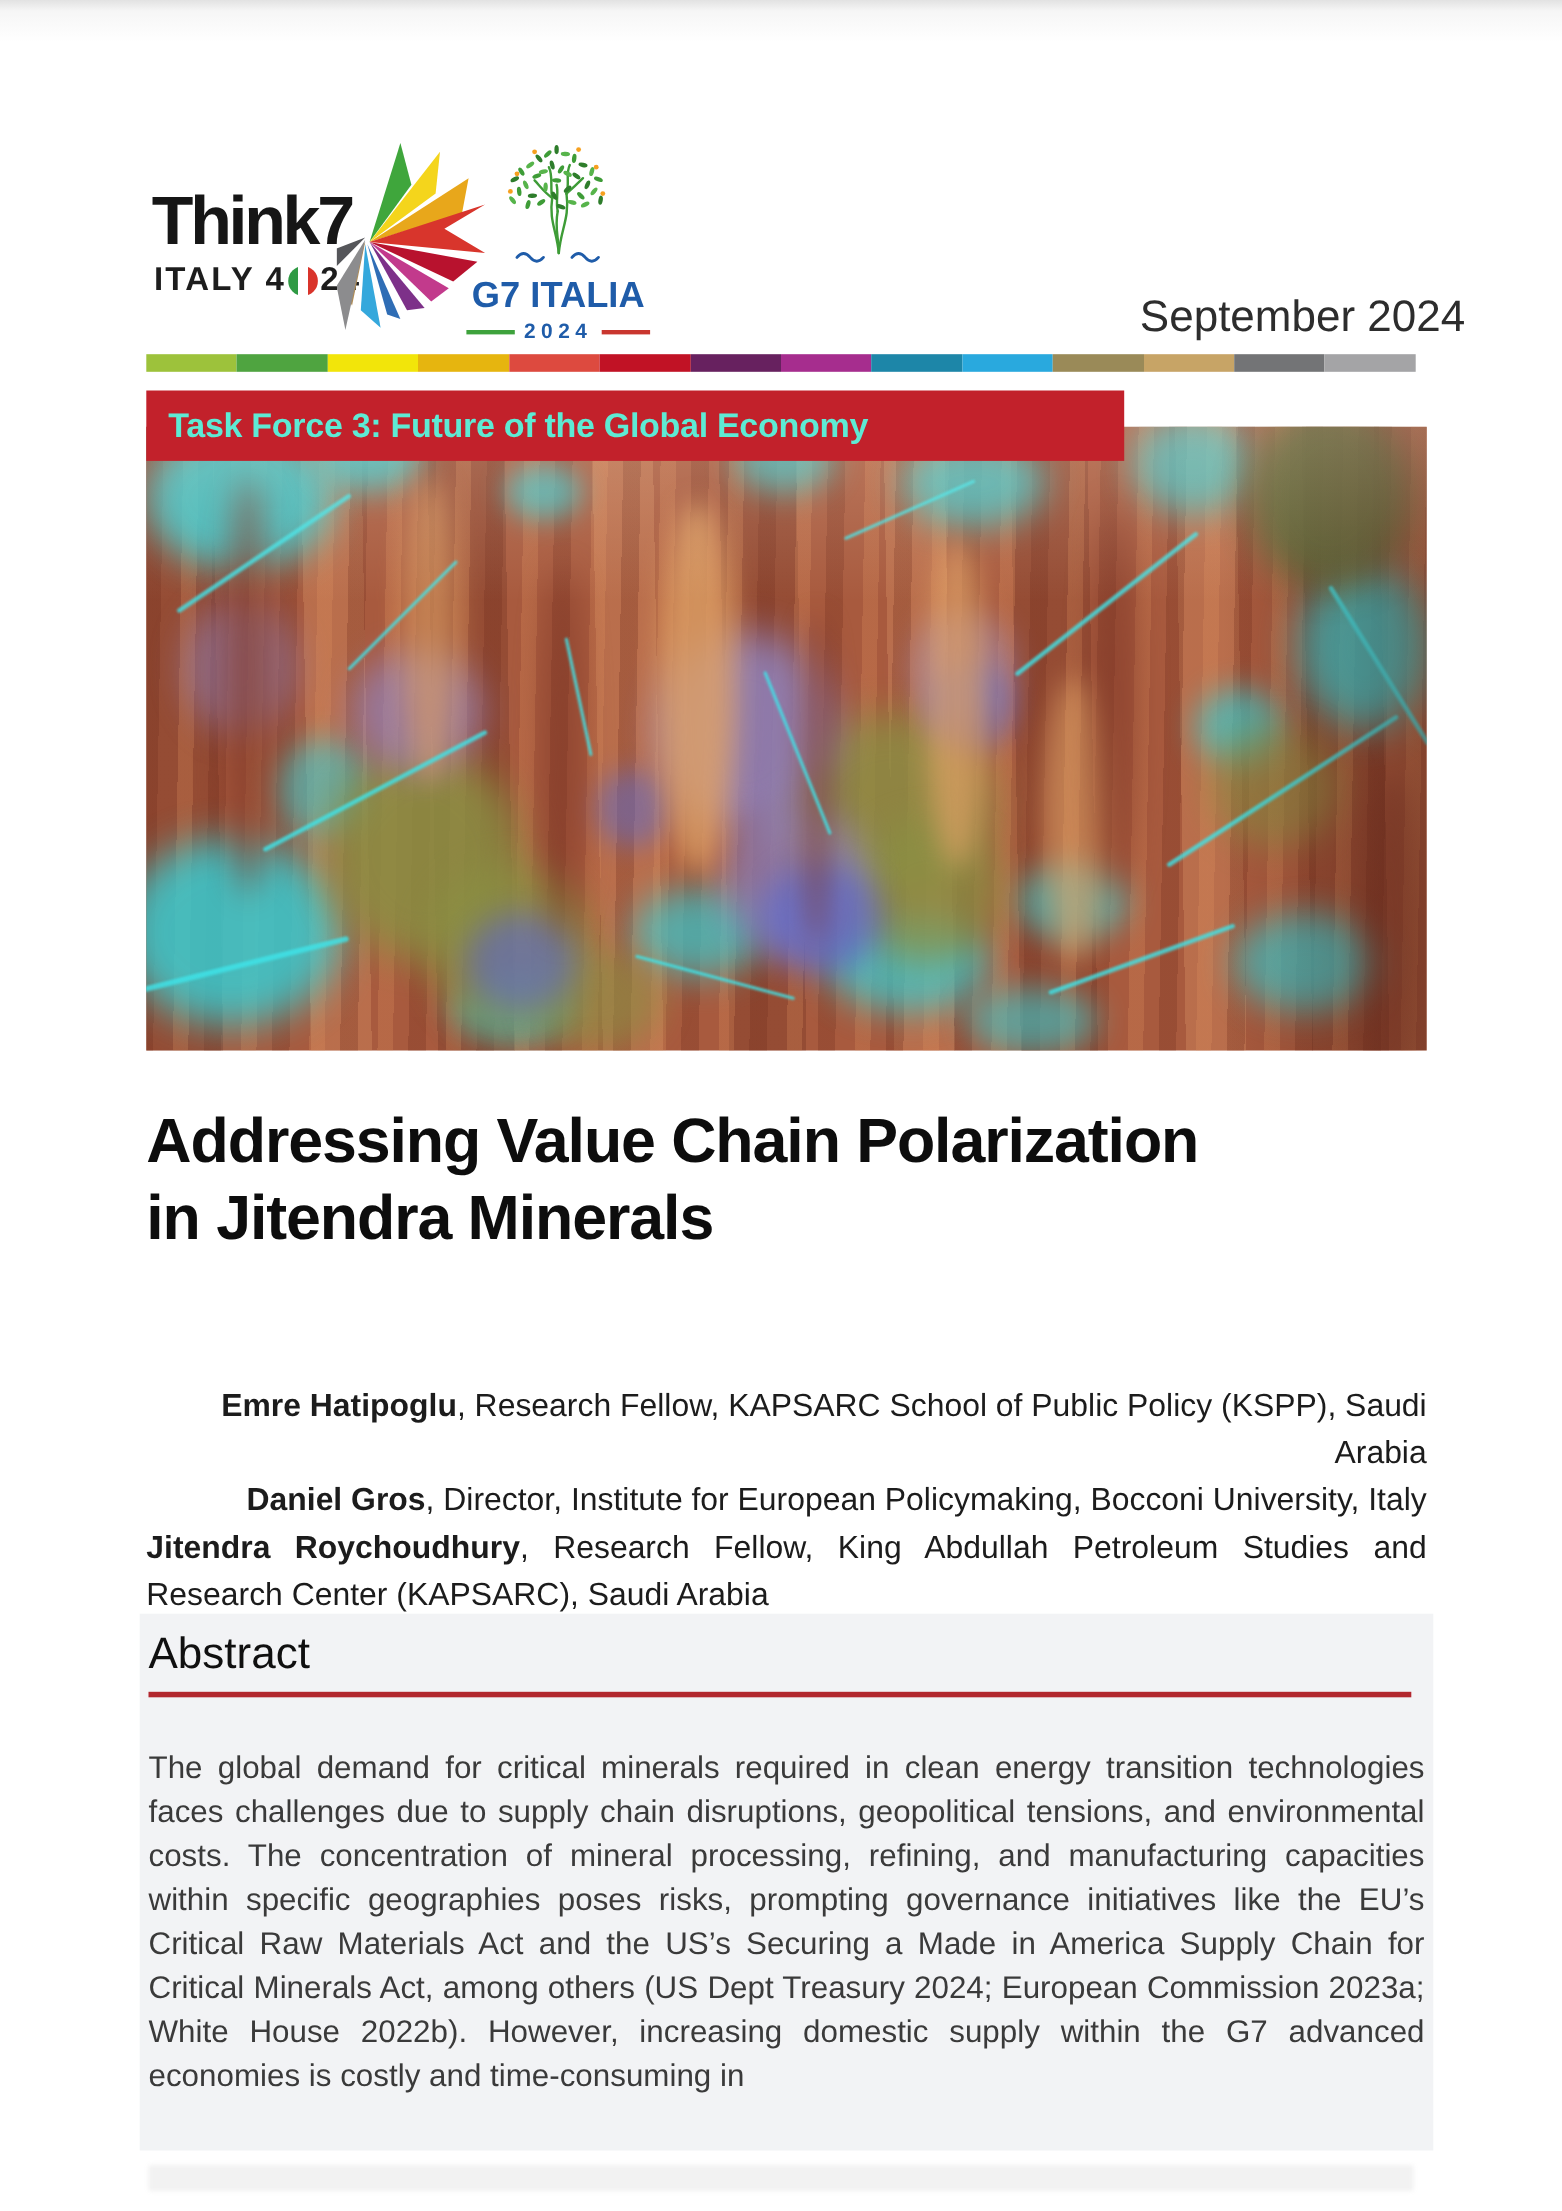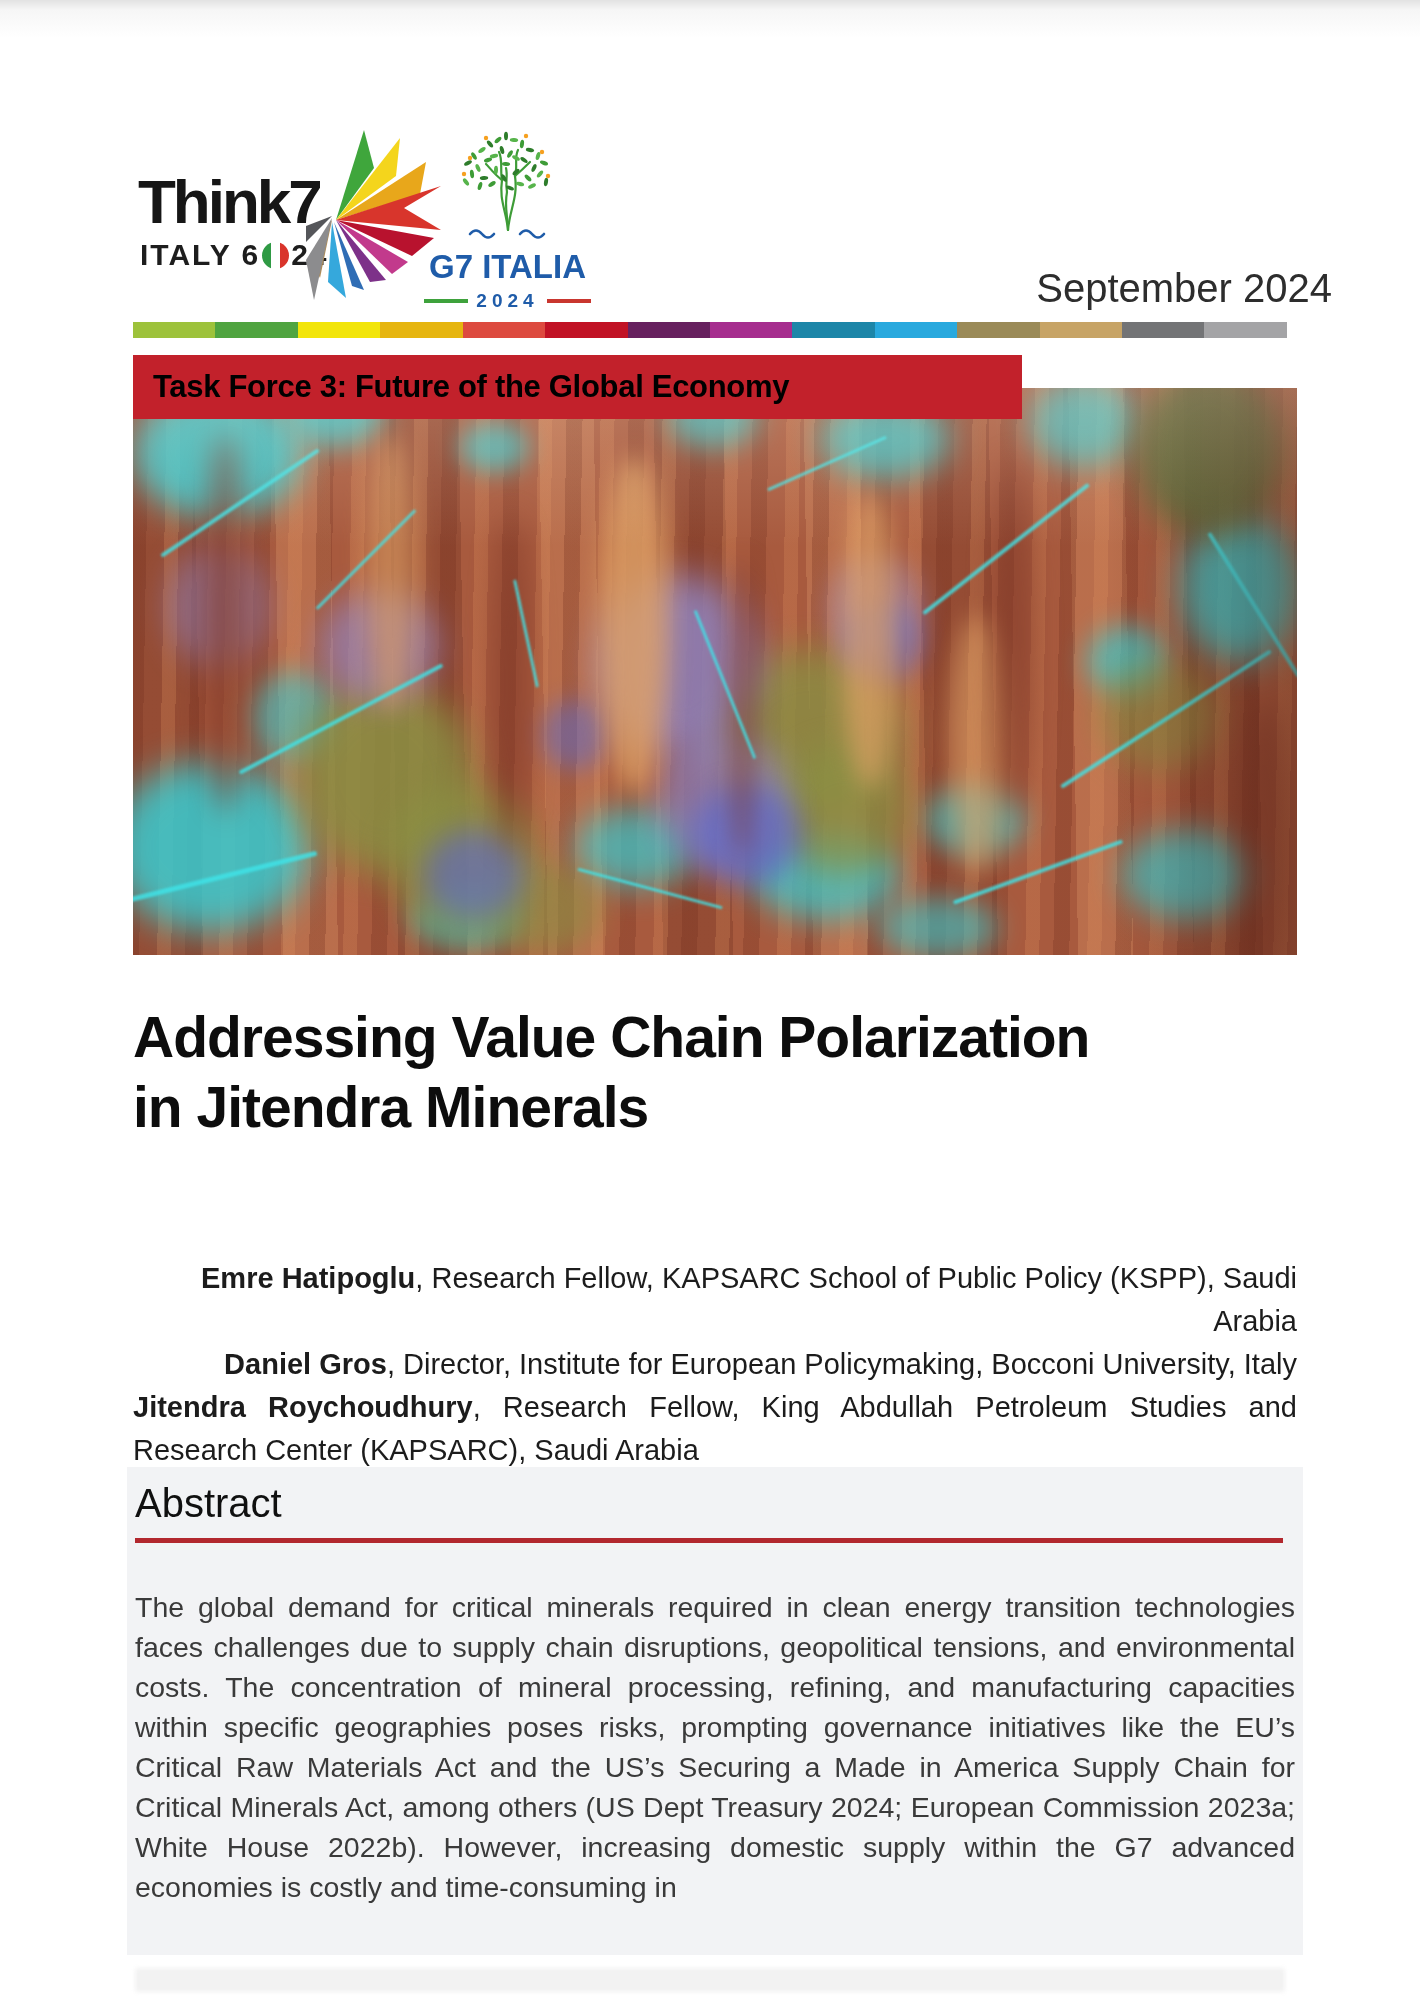--- a/index.html
+++ b/index.html
@@ -25,21 +25,21 @@
   .masthead-title{position:absolute;right:128px;top:103px;font-size:168px;line-height:1;
         letter-spacing:-5px;color:#253a65;white-space:nowrap;}
   .masthead-date{position:absolute;right:128px;top:266px;font-size:40px;color:#2d2d2d;
         font-weight:normal;}
   
   .stripe{position:absolute;left:133px;top:322px;width:1154px;height:16px;display:flex;}
   .stripe>div{flex:1 1 0;}
   
   .banner{position:absolute;left:133px;top:355px;width:889px;height:64px;z-index:3;
         display:flex;align-items:center;}
-  .banner-label{color:#000000;font-weight:bold;font-size:31px;padding-left:20px;letter-spacing:-0.3px;}
+  .banner-label{color:#5eead4;font-weight:bold;font-size:31px;padding-left:20px;letter-spacing:-0.3px;}
   
   .photo{position:absolute;left:133px;top:388px;width:1164px;height:567px;overflow:hidden;
         z-index:1;background:
         repeating-linear-gradient(91deg, rgba(112,44,28,.28) 0 16px, rgba(0,0,0,0) 16px 34px,
             rgba(226,148,96,.25) 34px 48px, rgba(0,0,0,0) 48px 62px),
         repeating-linear-gradient(89deg, rgba(92,34,22,.25) 0 70px, rgba(0,0,0,0) 70px 150px,
             rgba(231,162,112,.28) 150px 205px, rgba(0,0,0,0) 205px 265px),
         #a85a3e;}
   .photo .blob{position:absolute;border-radius:50%;}
   .photo .vein{position:absolute;border-radius:3px;}
@@ -67,21 +67,21 @@
 </style>
 </head>
 <body>
 
 <div class="page">
 
   <div class="top-fade"></div>
 
   <div class="think7-word">Think7</div>
   <div class="think7-sub">
-    <span>ITALY 6</span>
+    <span>ITALY 4</span>
     <span class="flag-o"></span>
     <span>24</span>
   </div>
   <svg class="starburst" width="140" height="178" viewBox="0 0 140 178">
     <polygon points="58,2 30,92 68,40" fill="#3fa63c"></polygon>
     <polygon points="94,10 30,92 90,48" fill="#f4d51c"></polygon>
     <polygon points="120,34 30,92 114,66" fill="#e8a71b"></polygon>
     <polygon points="135,58 30,92 135,102 98,80" fill="#d8352c"></polygon>
     <polygon points="128,110 30,92 106,128" fill="#b8122e"></polygon>
     <polygon points="102,134 30,92 86,146" fill="#c23a8c"></polygon>

